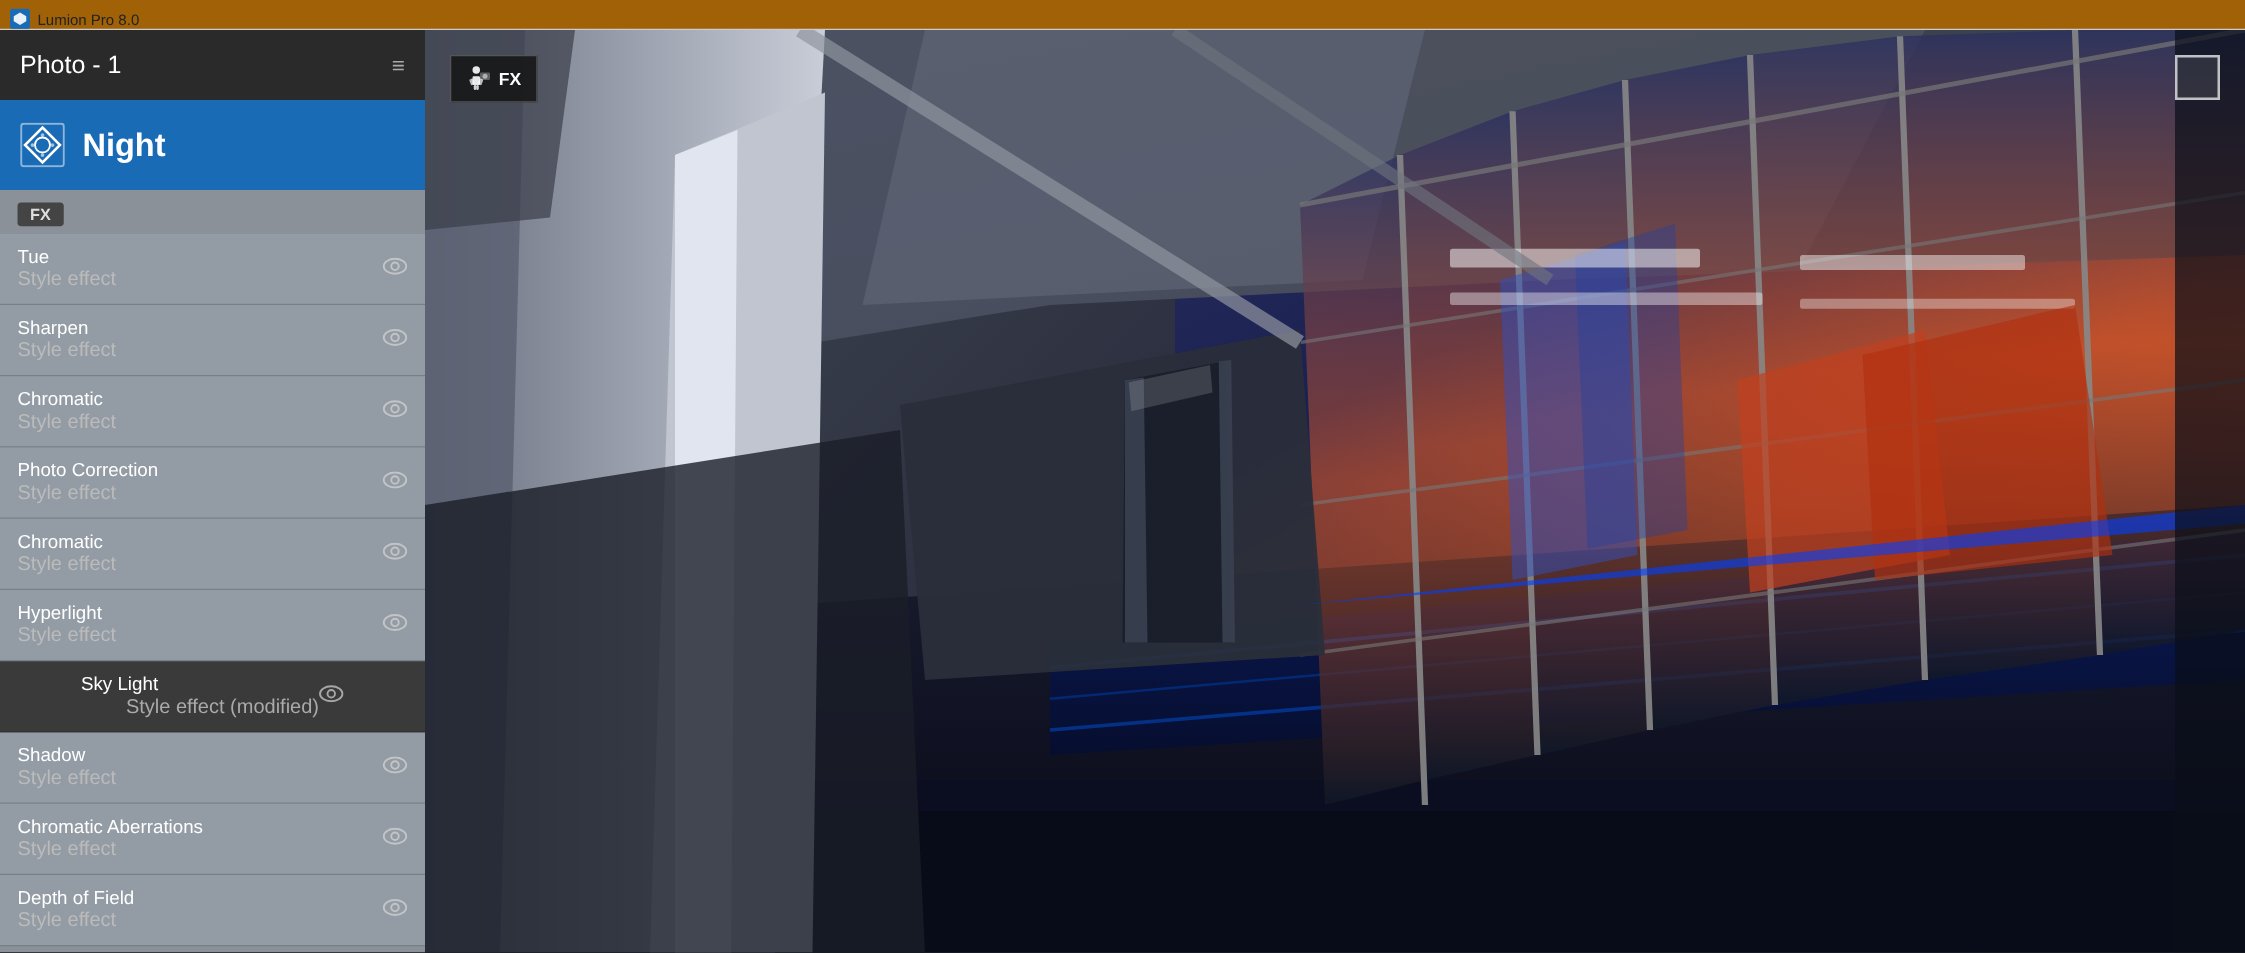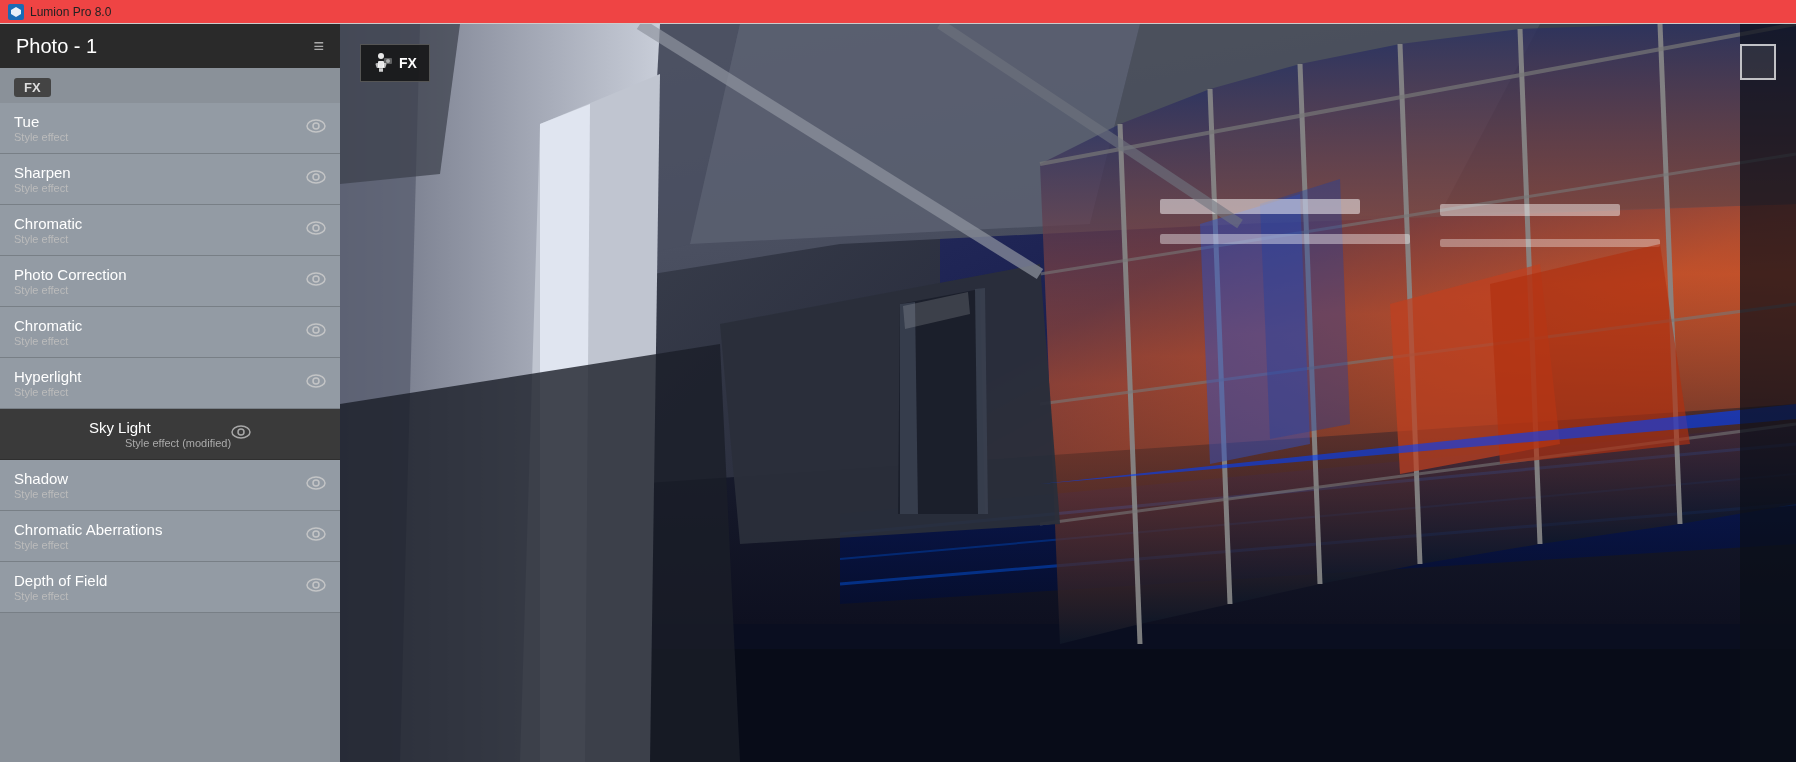--- a/index.html
+++ b/index.html
@@ -2,23 +2,23 @@
 <html><head>
   <meta charset="utf-8">
   <style>
     * { margin: 0; padding: 0; box-sizing: border-box; }
     body { width: 1796px; height: 762px; overflow: hidden; font-family: Arial, sans-serif; background: #1a1a1a; }
 
     
     #titlebar {
       width: 100%;
       height: 24px;
-      background: #ef4444;
-      display: flex;
-      align-items: center;
+      background: #a16207;
+      display: flex;
+      align-items: flex-end;
       padding: 0 8px;
       font-size: 12px;
       color: #222;
       border-bottom: 1px solid #ccc;
     }
     #titlebar .app-icon {
       width: 16px; height: 16px;
       background: #1a6bb5;
       margin-right: 6px;
       border-radius: 2px;
@@ -38,21 +38,21 @@
       min-width: 340px;
       height: 100%;
       background: #8a9199;
       display: flex;
       flex-direction: column;
       overflow: hidden;
     }
 
     #photo-header {
       background: #2a2a2a;
-      height: 44px;
+      height: 56px;
       display: flex;
       align-items: center;
       padding: 0 16px;
       justify-content: space-between;
       text-align: right;
     }
     #photo-title {
       color: #ffffff;
       font-size: 20px;
       font-weight: normal;
@@ -119,21 +119,21 @@
       background: #3a3a3a;
       justify-content: center;
     }
     .effect-info .effect-name {
       color: #ffffff;
       font-size: 15px;
       font-weight: 500;
     }
     .effect-info .effect-sub {
       color: #bbb;
-      font-size: 11px;
+      font-size: 16px;
       margin-top: 1px;
     }
     .effect-item.active .effect-info .effect-name {
       color: #ffffff;
     }
     .effect-item.active .effect-info .effect-sub {
       color: #aaa;
       margin-left: 36px;
     }
     .eye-icon {
@@ -237,20 +237,38 @@
 
 <div id="main">
 
   <div id="sidebar">
 
     <div id="photo-header">
       <span id="photo-title">Photo - 1</span>
       <span id="menu-icon">≡</span>
     </div>
 
+    <div id="night-banner">
+      <div class="lumion-night-icon">
+        <svg viewBox="0 0 36 36" fill="none" xmlns="http://www.w3.org/2000/svg">
+
+          <rect x="1" y="1" width="34" height="34" rx="2" fill="none" stroke="rgba(255,255,255,0.5)" stroke-width="1.5"></rect>
+
+          <polygon points="18,4 32,18 18,32 4,18" fill="none" stroke="white" stroke-width="2"></polygon>
+
+          <circle cx="18" cy="18" r="6" fill="none" stroke="white" stroke-width="1.5"></circle>
+
+          <circle cx="18" cy="10" r="1.5" fill="white" opacity="0.6"></circle>
+          <circle cx="26" cy="18" r="1.5" fill="white" opacity="0.6"></circle>
+          <circle cx="18" cy="26" r="1.5" fill="white" opacity="0.6"></circle>
+          <circle cx="10" cy="18" r="1.5" fill="white" opacity="0.6"></circle>
+        </svg>
+      </div>
+      <span id="night-label">Night</span>
+    </div>
 
     <div id="fx-label-row">
       <span id="fx-badge">FX</span>
     </div>
 
     <div id="effects-list">
 
     <div class="effect-item">
           <div class="effect-info">
             <div class="effect-name">Tue</div>

